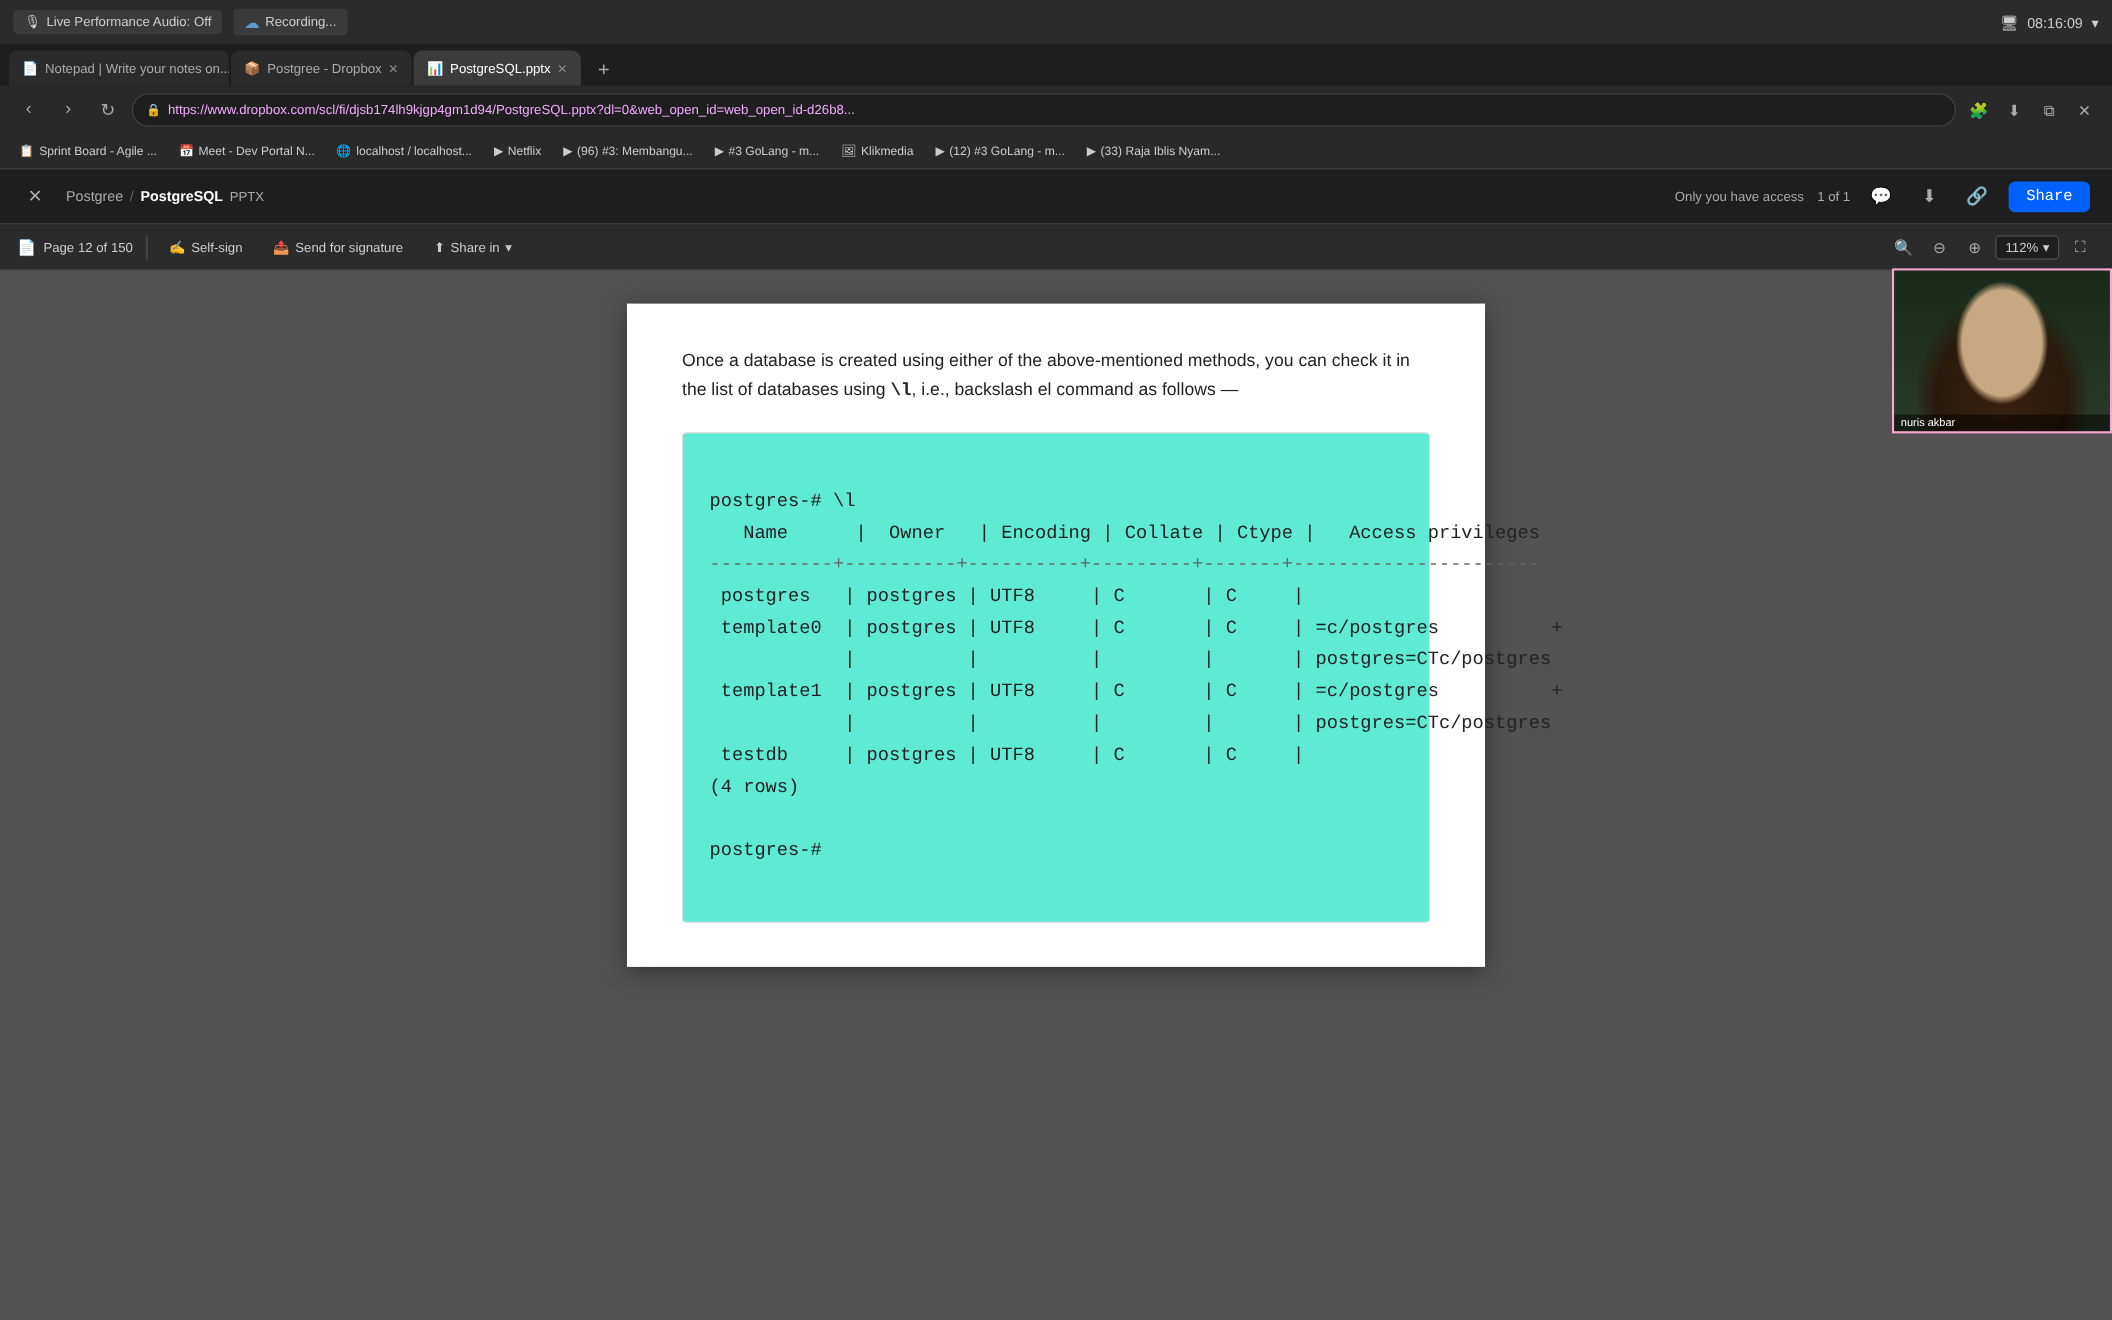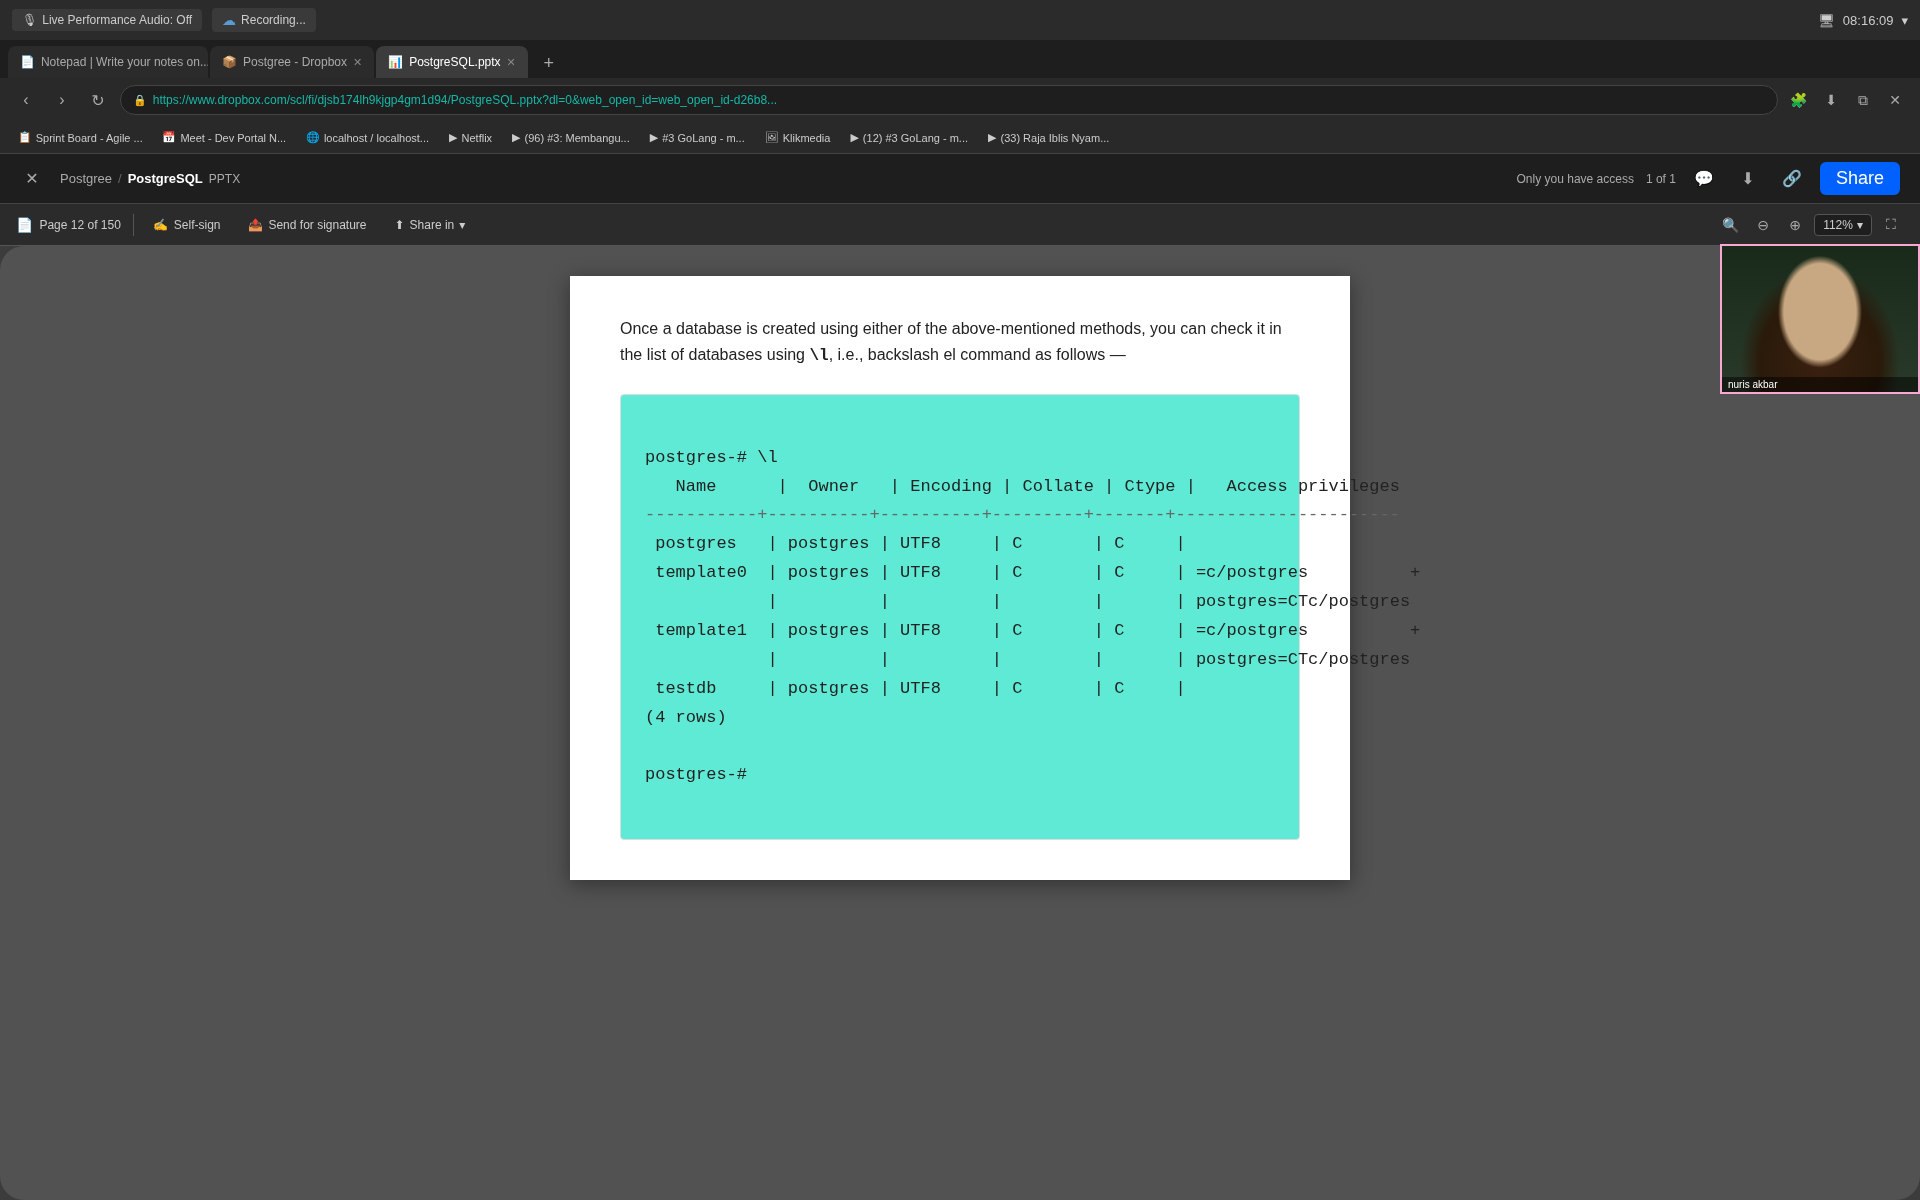--- a/index.html
+++ b/index.html
@@ -148,21 +148,21 @@
       border: 1px solid #444;
       border-radius: 15px;
       display: flex;
       align-items: center;
       padding: 0 12px;
       gap: 6px;
       font-size: 12px;
       color: #ccc;
     }
     #url-bar .lock { color: #888; font-size: 11px; }
-    #url-text { color: #14b8a6; font-size: 12px; overflow: hidden; white-space: nowrap; }
+    #url-text { color: #f0abfc; font-size: 12px; overflow: hidden; white-space: nowrap; }
     .address-actions {
       display: flex;
       align-items: center;
       gap: 6px;
     }
     .addr-icon {
       width: 26px;
       height: 26px;
       display: flex;
       align-items: center;
@@ -253,23 +253,24 @@
       cursor: pointer;
       font-size: 16px;
       border-radius: 4px;
     }
     .share-btn {
       background: #0061ff;
       color: #fff;
       border: none;
       padding: 6px 16px;
       border-radius: 6px;
-      font-size: 18px;
+      font-size: 14px;
       cursor: pointer;
       font-weight: 500;
+      font-family: Liberation Mono, monospace;
     }
 
     
     #toolbar {
       height: 42px;
       background: #2b2b2b;
       display: flex;
       align-items: center;
       padding: 0 16px;
       gap: 8px;
@@ -342,21 +343,20 @@
 
     
     #doc-viewer {
       flex: 1;
       background: #525252;
       display: flex;
       align-items: flex-start;
       justify-content: center;
       padding: 30px 0;
       overflow-y: auto;
-      border-radius: 24px;
     }
 
     
     #slide {
       width: 780px;
       min-height: 450px;
       background: #fff;
       box-shadow: 0 4px 20px rgba(0,0,0,0.4);
       padding: 40px 50px;
       position: relative;

